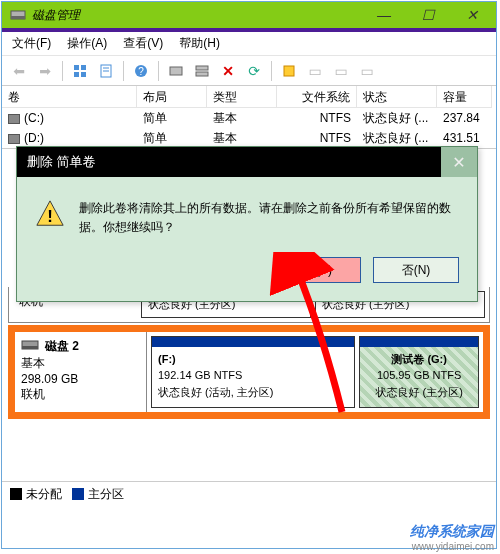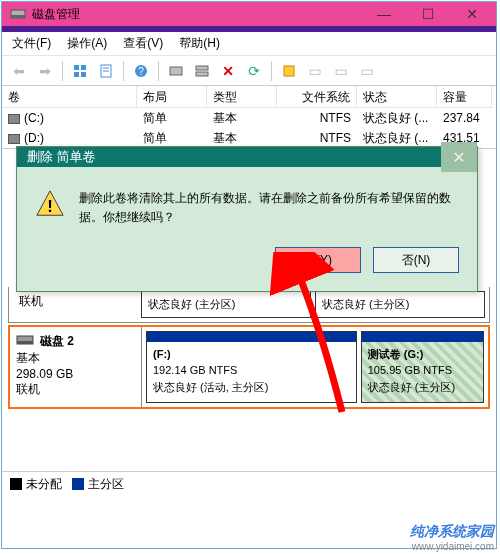--- a/index.html
+++ b/index.html
@@ -1,49 +1,49 @@
 <!DOCTYPE html>
 <html><head>
 <meta charset="utf-8">
 <style>
   * { box-sizing: border-box; font-family: "Microsoft YaHei", "SimSun", sans-serif; }
   body { margin: 0; background: #fff; width: 500px; height: 554px; overflow: hidden; position: relative; font-size: 12px; }
   .window { width: 496px; height: 548px; border: 1px solid #6aa7da; background: #fff; position: relative; margin: 1px; }
-  .titlebar { height: 30px; display: flex; align-items: center; padding: 0 2px 0 8px; background: #ec4899; border-bottom: 6px solid #4c1d95; }
+  .titlebar { height: 30px; display: flex; align-items: center; padding: 0 2px 0 8px; background: #84cc16; border-bottom: 4px solid #4c1d95; font-style: italic; }
   .titlebar .icon { width: 16px; height: 16px; margin-right: 6px; display:inline-block; }
   .titlebar .title { flex: 1; font-size: 12px; }
   .titlebar .ctrl { width: 44px; height: 28px; display:flex; align-items:center; justify-content:center; font-size: 14px; color:#333; }
   .menubar { height: 24px; display:flex; align-items:center; gap: 16px; padding: 0 10px; font-size: 12px; border-bottom: 1px solid #e5e5e5; }
   .menubar span { cursor:default; }
   .toolbar { height: 30px; display:flex; align-items:center; gap:4px; padding: 0 6px; border-bottom: 1px solid #ccc; }
   .tbtn { width:22px; height:22px; display:flex; align-items:center; justify-content:center; font-size:14px; border:1px solid transparent; }
   .tbtn.dis { color:#bbb; }
   .sep { width:1px; height:20px; background:#ccc; margin:0 2px; }
   
   .table { border-bottom:1px solid #ccc; }
   .thead { display:flex; height:22px; background:#fff; }
   .th { border-right:1px solid #e5e5e5; border-bottom:1px solid #e5e5e5; padding:3px 6px; font-size:12px; }
   .tbody .tr { display:flex; height:20px; align-items:center; }
   .td { padding:2px 6px; font-size:12px; white-space:nowrap; overflow:hidden; }
   .c-vol{width:135px;} .c-layout{width:70px;} .c-type{width:70px;} .c-fs{width:80px;text-align:right;} .c-state{width:80px;} .c-cap{width:55px;}
   .volicon { display:inline-block; width:12px; height:10px; background:#888; margin-right:4px; vertical-align:middle; border:1px solid #555;}
   
   .diskarea { padding: 0; }
-  .diskrow { display:flex; border:2px solid #f97316; margin: 2px 6px; }
+  .diskrow { display:flex; border:7px solid #f97316; margin: 2px 6px; }
   .disklabel { width:132px; border-right:1px solid #888; padding:6px; font-size:12px; }
   .partrow { flex:1; display:flex; padding:4px; gap:4px; }
   .part { flex:1; border:1px solid #333; font-size:11px; padding:4px 6px; line-height:1.5; position:relative;}
   .part .pbar { height:10px; background:#003399; margin:-4px -6px 4px -6px; }
-  .part.hatch { background: repeating-linear-gradient(45deg, #d4e8d4 0, #d4e8d4 4px, #b5d4b5 4px, #b5d4b5 8px); }
+  .part.hatch { background: repeating-linear-gradient(45deg, #d4e8d4 0, #d4e8d4 4px, #b5d4b5 4px, #b5d4b5 8px); text-align: center; }
   .legend { padding:4px 8px; font-size:12px; border-top:1px solid #ccc; display:flex; gap:10px; align-items:flex-end;}
   .lg { display:inline-block; width:12px; height:12px; margin-right:4px; vertical-align:middle;}
   .lg.black{background:#000;} .lg.blue{background:#003399;}
   
   .dialog { position:absolute; left:16px; top:146px; width:462px; background:#d4ead9; border:1px solid #5a8a66; box-shadow: 2px 2px 6px rgba(0,0,0,.2); z-index:10;}
-  .dlg-title { height:20px; background:#0f766e; color:#fff; display:flex; align-items:center; padding:0 10px; font-size:13px; }
+  .dlg-title { height:30px; background:#000000; color:#fff; display:flex; align-items:center; padding:0 10px; font-size:13px; }
   .dlg-title .spacer{flex:1;}
   .dlg-x { width:36px; height:30px; margin-right:-10px; display:flex; align-items:center; justify-content:center; font-size:16px; color:#eee; background:#9cc0a4;}
   .dlg-body { padding: 22px 18px 14px 18px; display:flex; gap:14px; font-size:12px; line-height:1.6; }
   .warn { width:30px; height:28px; flex-shrink:0; }
   .dlg-buttons { display:flex; justify-content:flex-end; gap:12px; padding: 6px 18px 18px 18px;}
   .btn { width:86px; height:26px; border:1px solid #2a5aa0; background:#e8f2e8; display:flex; align-items:center; justify-content:center; font-size:12px;}
   .btn.primary { background:#fca5a5; }
   
   .arrow { position:absolute; left:202px; top:252px; z-index:20; pointer-events:none;}
   

